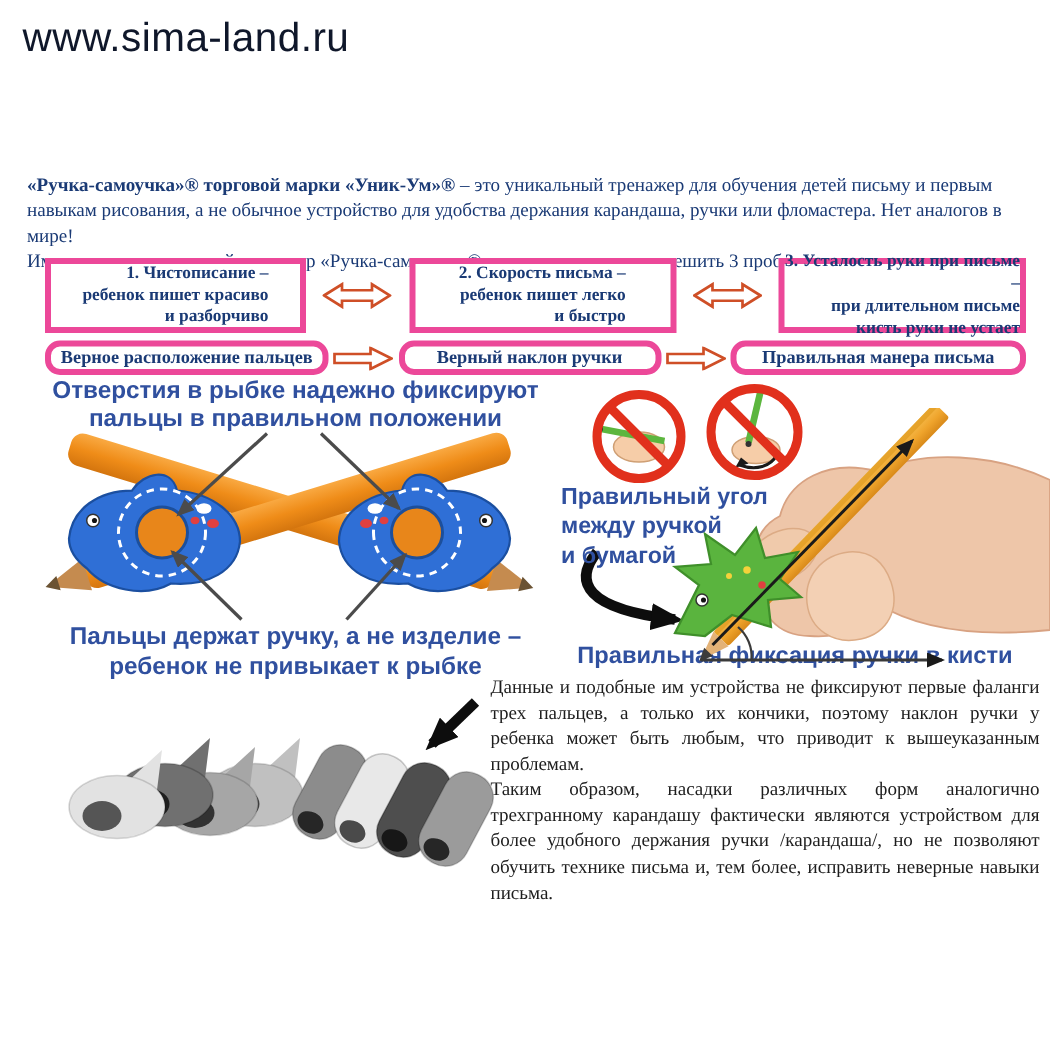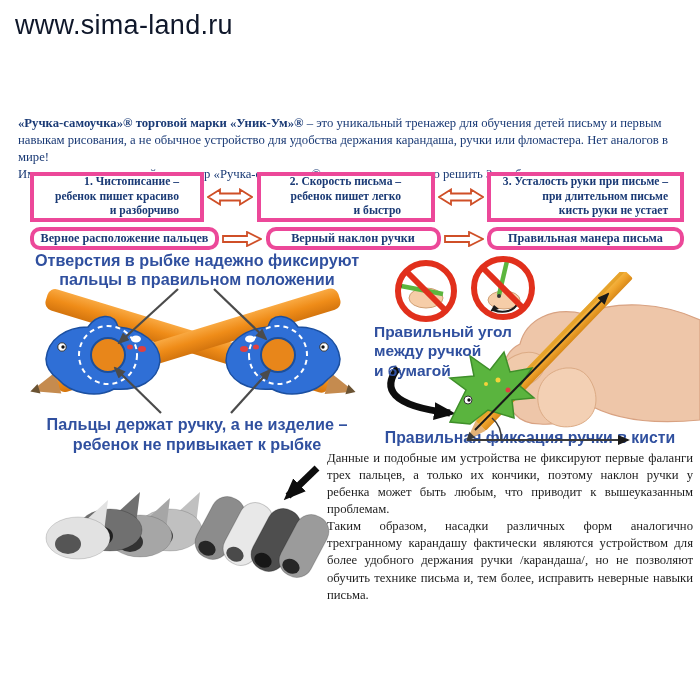--- a/index.html
+++ b/index.html
@@ -15,21 +15,21 @@
   .intro .b{font-weight:700;}
 
   .row{position:absolute;left:30px;width:654px;display:flex;align-items:stretch;}
   .row1{top:172px;height:50px;}
   .row2{top:227px;height:23px;}
   .pbox,.rbox{box-sizing:border-box;border:4px solid #ec4899;color:#1a3a75;font-weight:700;
         text-align:right;white-space:pre-line;display:flex;align-items:center;
         justify-content:center;background:#fff;}
   .pbox{font-size:11.6px;line-height:1.28;}
   .rbox{font-size:12.2px;border-radius:10px;}
-  .w1{width:174px}.w2{width:178px}.w3{width:197px}
+  .w1{width:174px}.w2{width:178px}.w3{width:165px}
   .v1{width:189px}.v2{width:175px}.v3{width:197px}
   .acell{flex:1;display:flex;align-items:center;justify-content:center;}
 
   .bluehead{position:absolute;font-family:"Liberation Sans",sans-serif;font-weight:700;
             color:#30509f;white-space:pre-line;}
   .fish-heading{left:14px;top:251px;width:366px;text-align:center;font-size:16.2px;line-height:1.2;}
   .fish-caption{left:14px;top:415px;width:366px;text-align:center;font-size:16.2px;line-height:1.22;}
   .angle-label{left:374px;top:322px;width:175px;font-size:15.5px;line-height:1.25;z-index:3;}
   .hand-caption{left:374px;top:429px;width:312px;text-align:center;font-size:15.8px;white-space:normal;}
 

